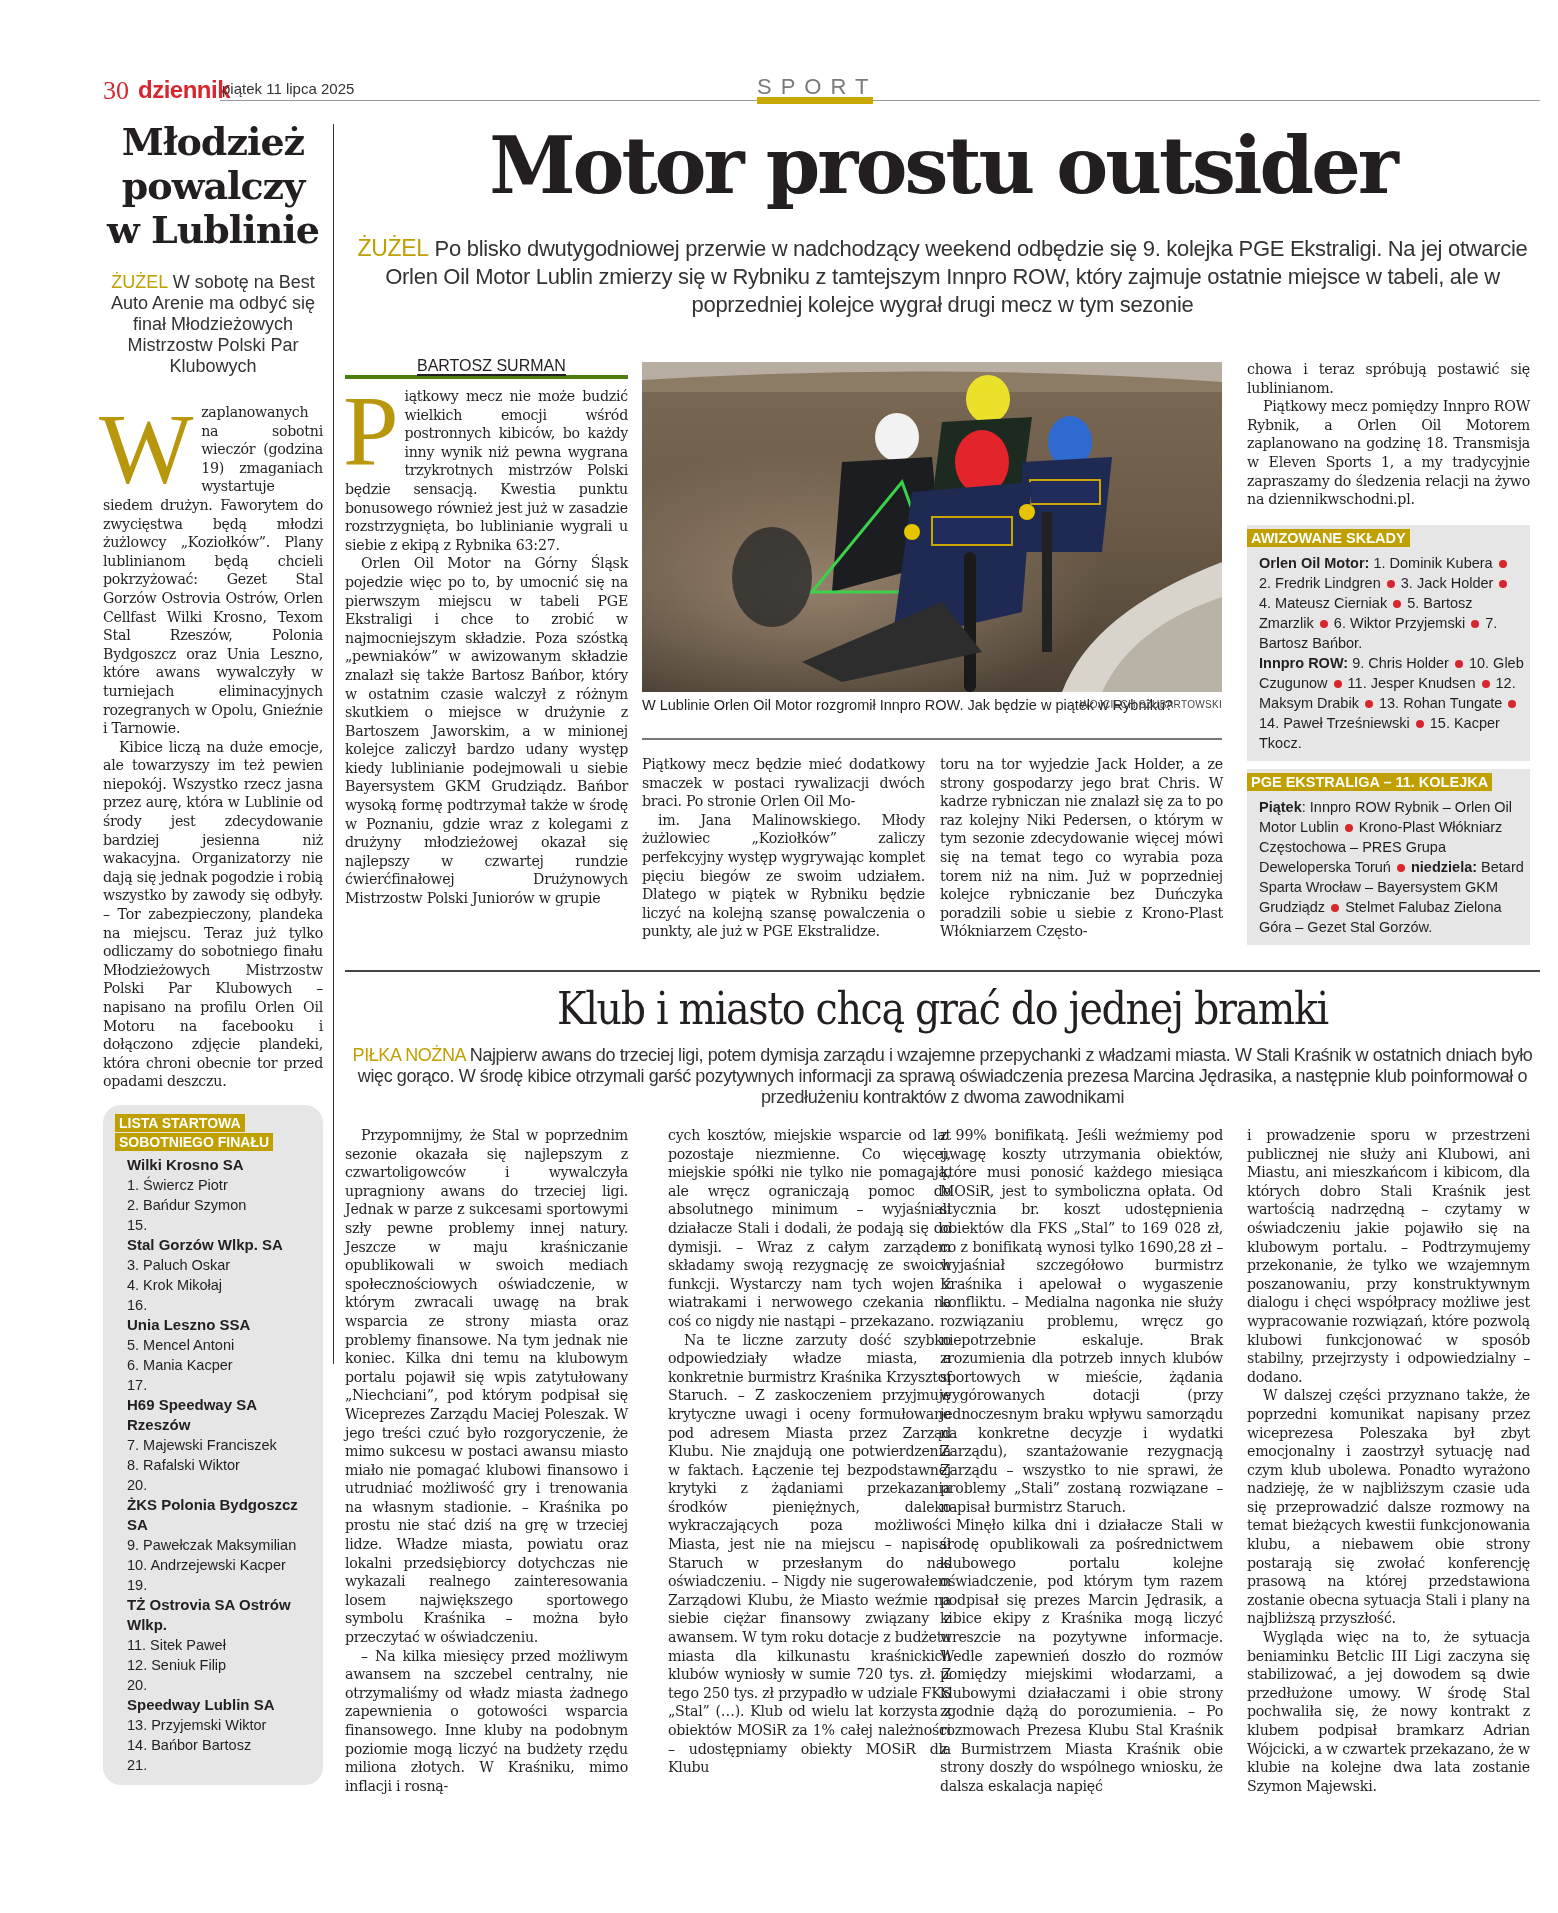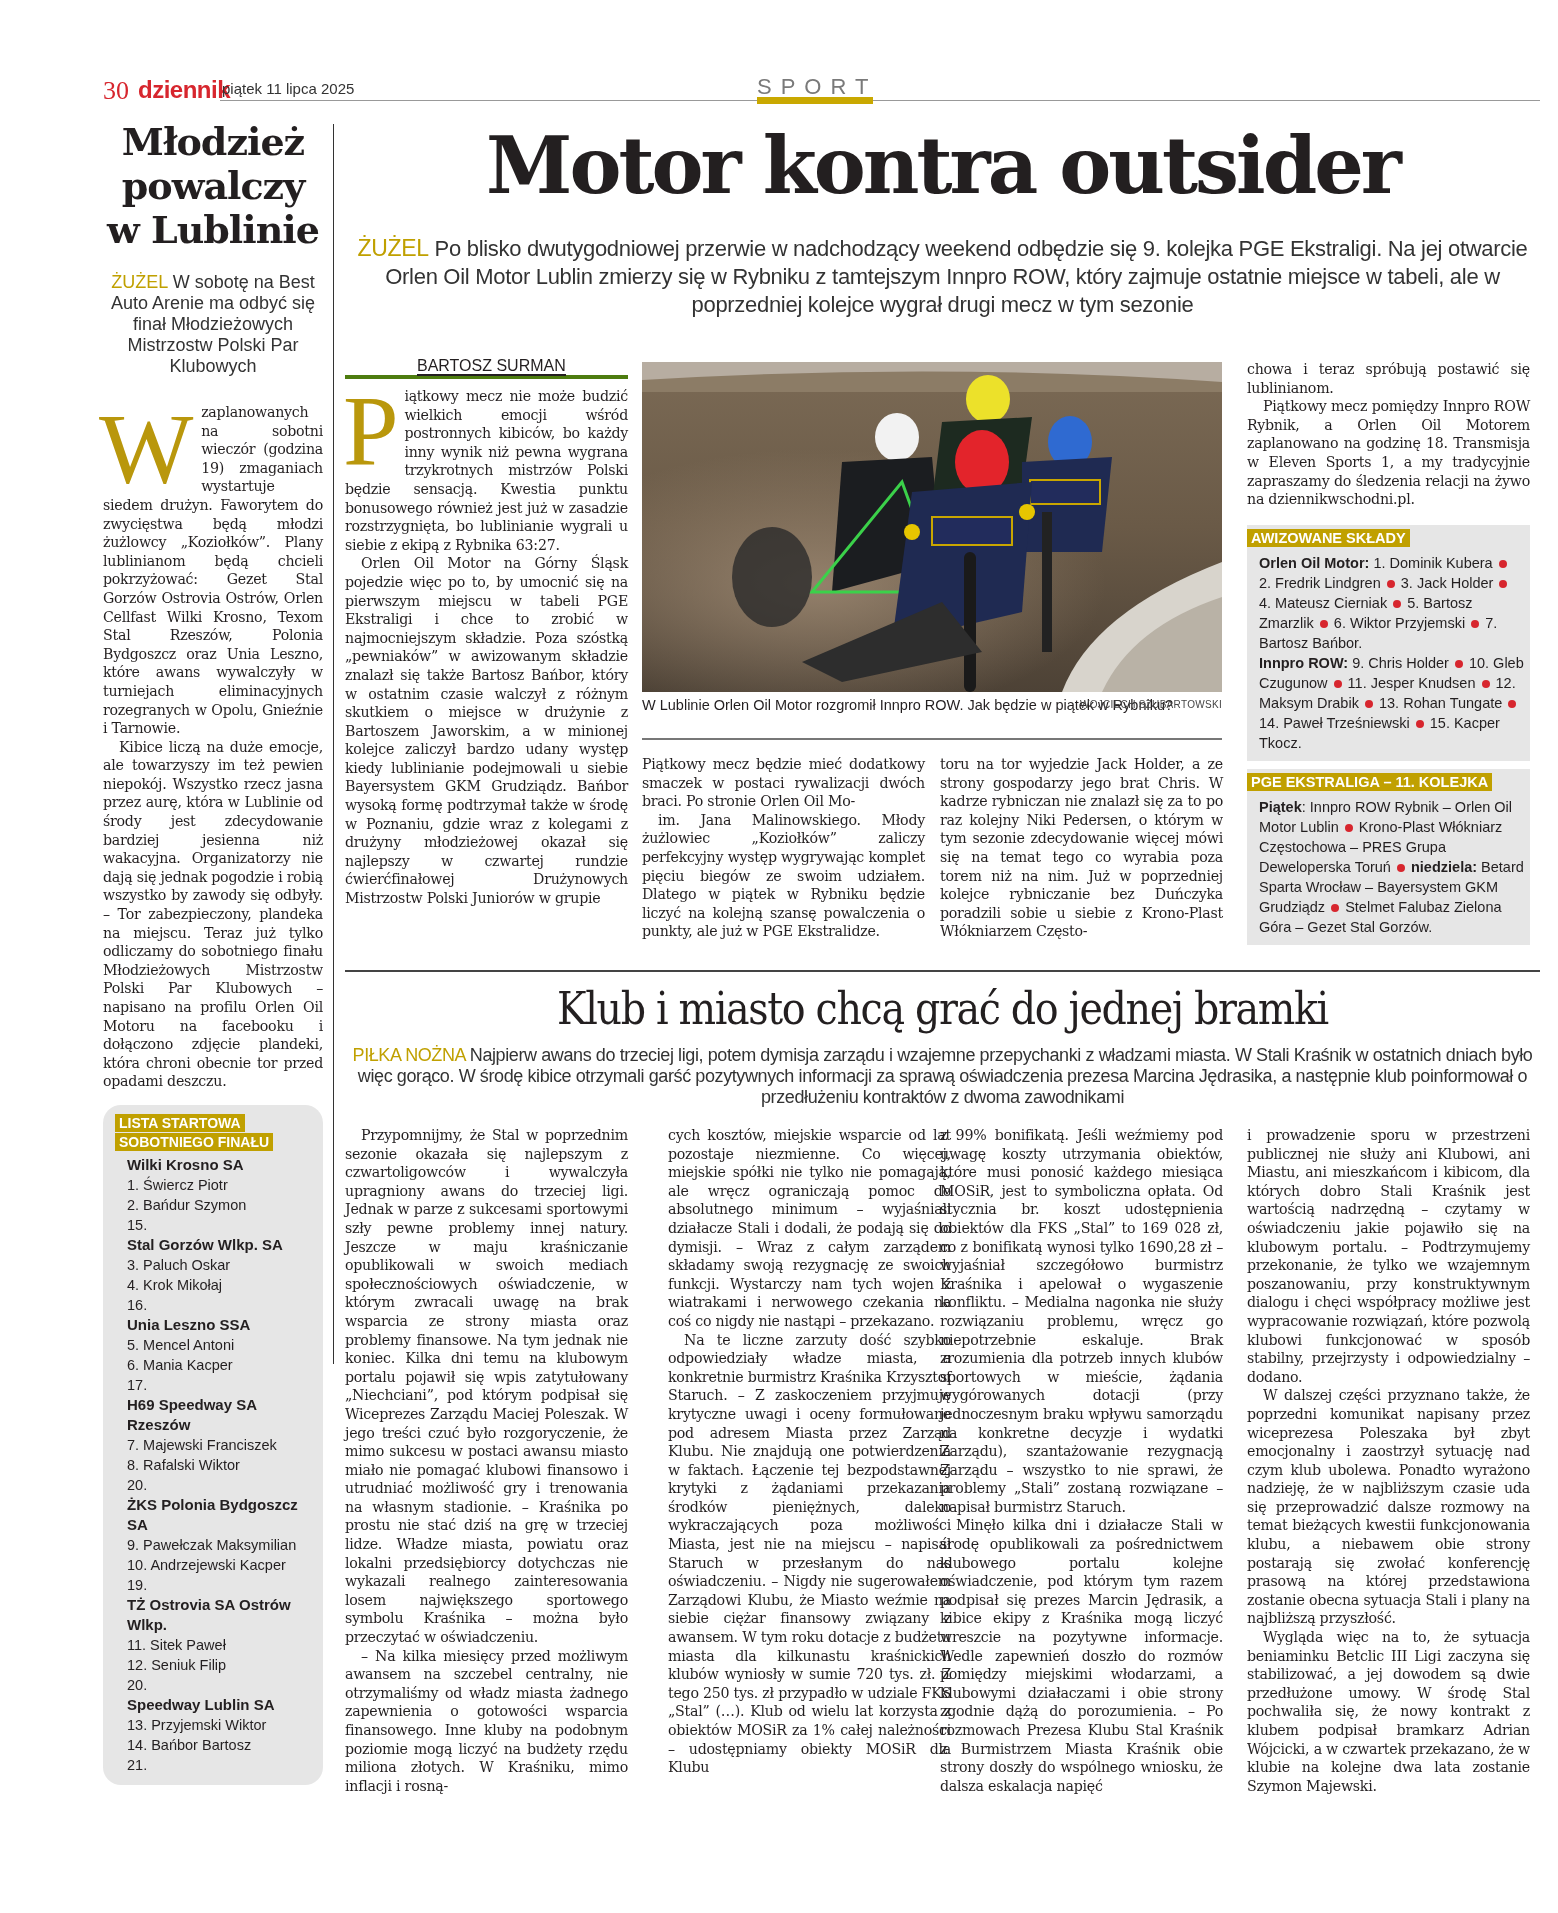--- a/index.html
+++ b/index.html
@@ -127,21 +127,21 @@
         <div class="player">12. Seniuk Filip</div>
         <div class="player">20.</div>
         <div class="team">Speedway Lublin SA</div>
         <div class="player">13. Przyjemski Wiktor</div>
         <div class="player">14. Bańbor Bartosz</div>
         <div class="player">21.</div>
       </div>
   </div>
 </div>
 
-<h1 class="abs main-title">Motor kontra outsider</h1>
+<h1 class="abs main-title">Motor prostu outsider</h1>
 <div class="abs main-lead">
   <span class="kicker">ŻUŻEL</span>
   <span>Po blisko dwutygodniowej przerwie w nadchodzący weekend odbędzie się 9. kolejka PGE Ekstraligi. Na jej otwarcie Orlen Oil Motor Lublin zmierzy się w Rybniku z tamtejszym Innpro ROW, który zajmuje ostatnie miejsce w tabeli, ale w poprzedniej kolejce wygrał drugi mecz w tym sezonie</span>
 </div>
 
 <div class="abs col1">
   <div class="byline"><span>BARTOSZ SURMAN</span></div>
   <div class="body-text">
     <p><span class="dropcap-p">P</span><span>iątkowy mecz nie może budzić wielkich emocji wśród postronnych kibiców, bo każdy inny wynik niż pewna wygrana trzykrotnych mistrzów Polski będzie sensacją. Kwestia punktu bonusowego również jest już w zasadzie rozstrzygnięta, bo lublinianie wygrali u siebie z ekipą z Rybnika 63:27.</span></p>
     <p>Orlen Oil Motor na Górny Śląsk pojedzie więc po to, by umocnić się na pierwszym miejscu w tabeli PGE Ekstraligi i chce to zrobić w najmocniejszym składzie. Poza szóstką „pewniaków” w awizowanym składzie znalazł się także Bartosz Bańbor, który w ostatnim czasie walczył z różnym skutkiem o miejsce w drużynie z Bartoszem Jaworskim, a w minionej kolejce zaliczył bardzo udany występ kiedy lublinianie podejmowali u siebie Bayersystem GKM Grudziądz. Bańbor wysoką formę podtrzymał także w środę w Poznaniu, gdzie wraz z kolegami z drużyny młodzieżowej okazał się najlepszy w czwartej rundzie ćwierćfinałowej Drużynowych Mistrzostw Polski Juniorów w grupie</p>

